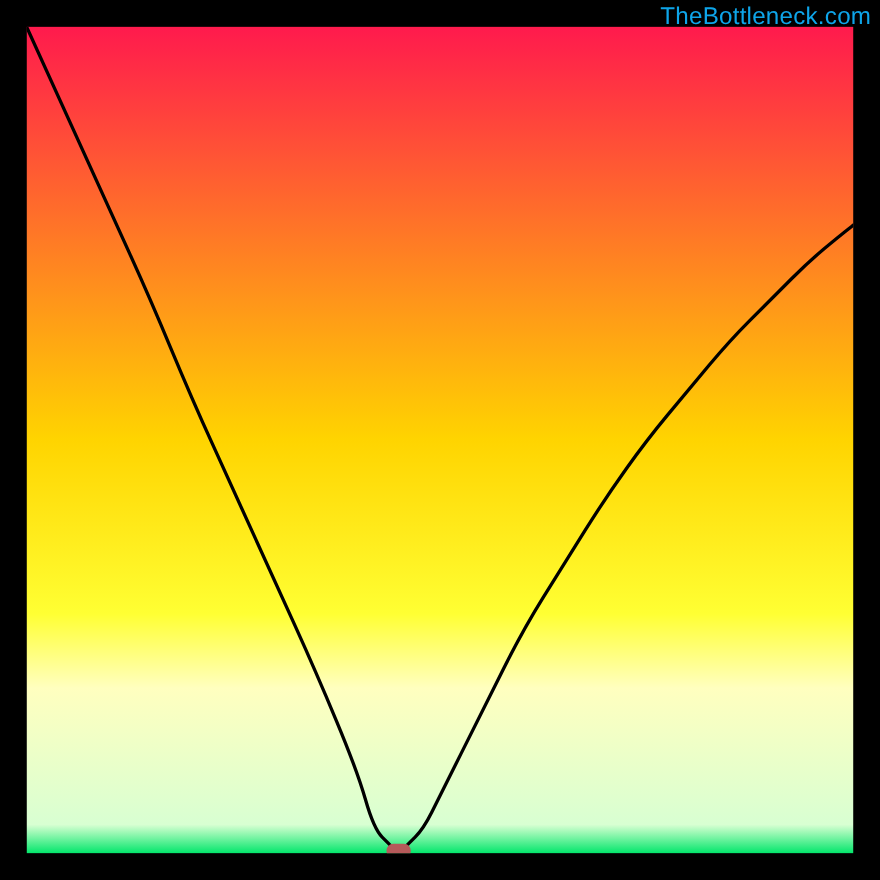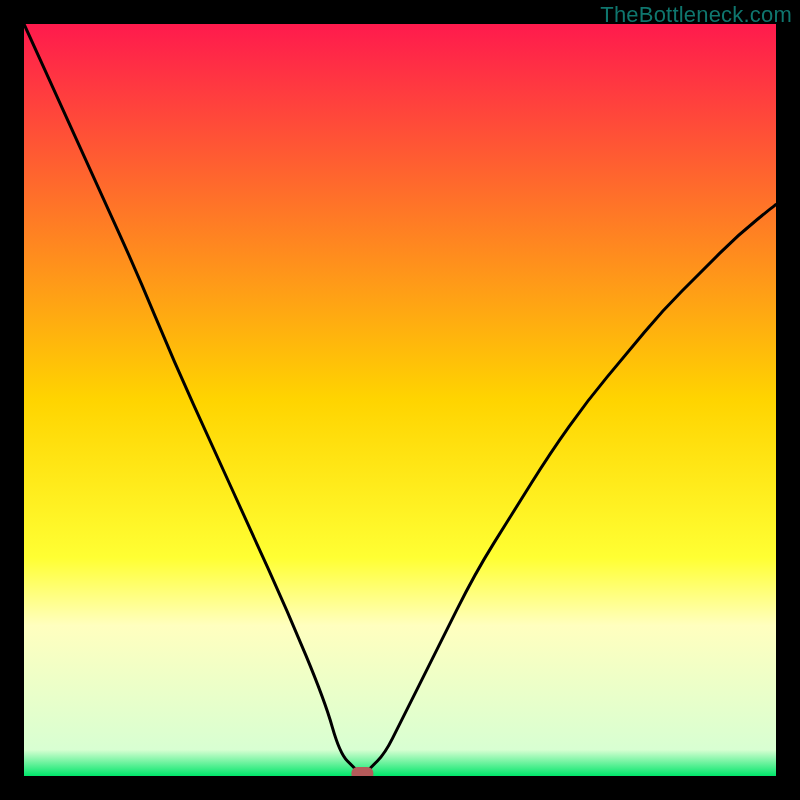--- a/index.html
+++ b/index.html
@@ -21,21 +21,21 @@
     left: 24px;
     top: 24px;
     width: 752px;
     height: 752px;
     overflow: hidden;
   }
   .watermark {
     position: absolute;
     top: 2px;
     right: 8px;
-    color: #0f766e;
+    color: #0ea5e9;
     font-size: 22px;
     letter-spacing: 0.2px;
     user-select: none;
   }
 </style>
 </head>
 <body>
 
 <div class="outer">
   <div class="plot">

